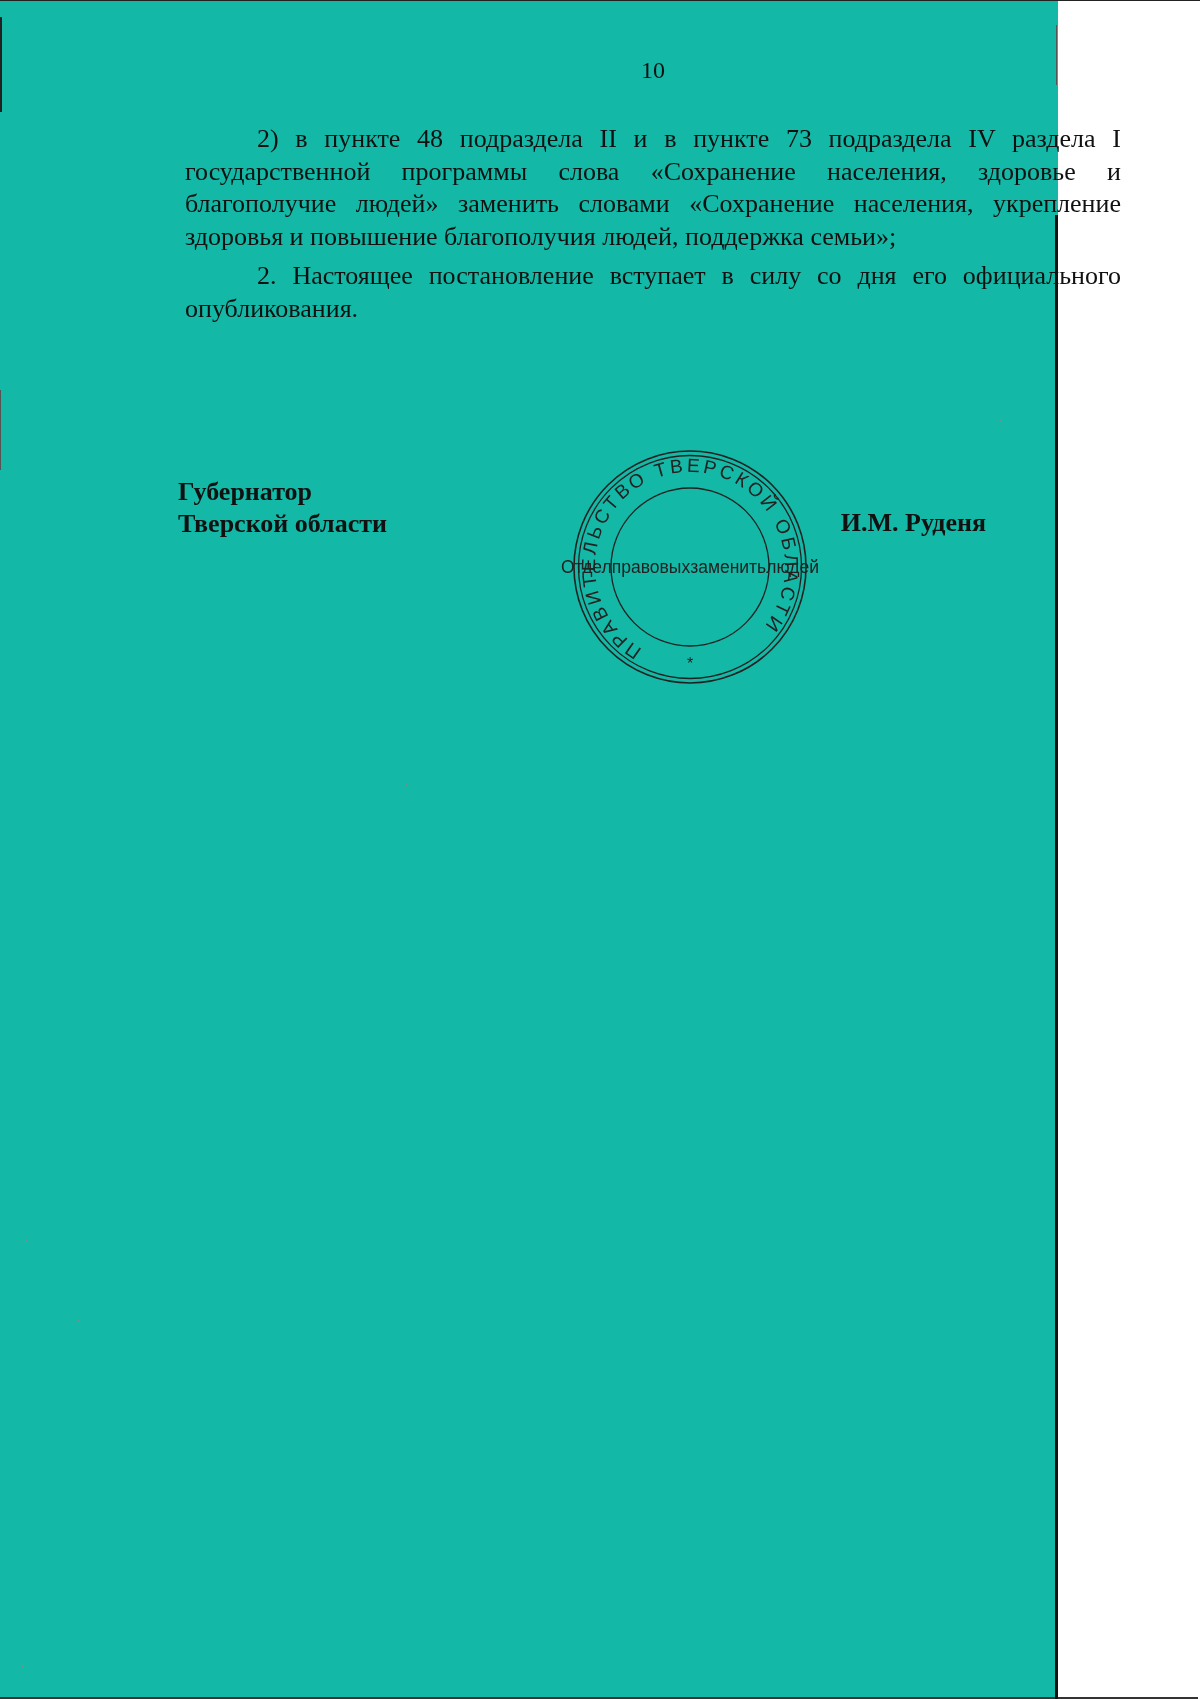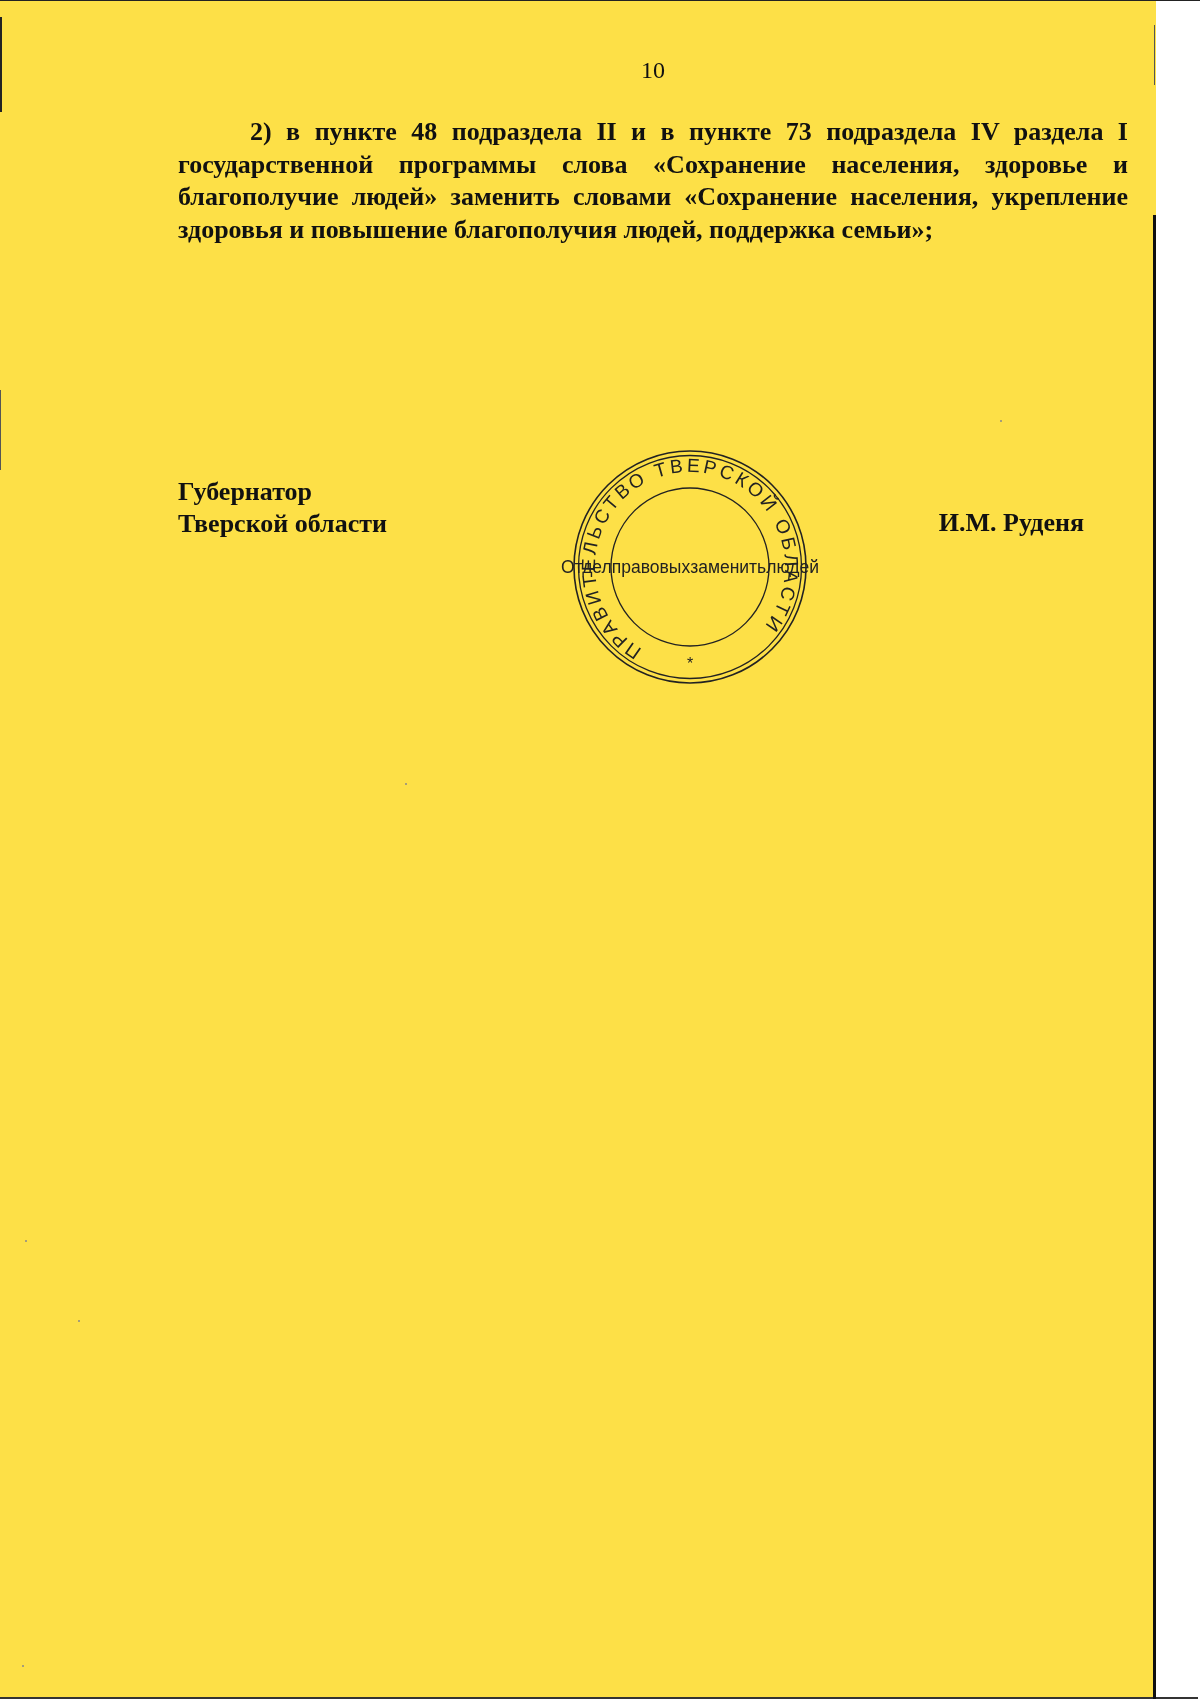--- a/index.html
+++ b/index.html
@@ -1,30 +1,30 @@
 <!DOCTYPE html>
 <html><head>
 <meta charset="utf-8">
 <style>
   html, body { margin: 0; padding: 0; background: #ffffff; }
   body { width: 1200px; height: 1699px; position: relative; overflow: hidden; }
-  .page { position: absolute; left: 0; top: 0; width: 1156px; height: 1699px; background: #fde047; }
+  .page { position: absolute; left: 0; top: 0; width: 1058px; height: 1699px; background: #14b8a6; }
   
   .edge-top { position: absolute; left: 0; top: 0; width: 1200px; height: 1px; background: #222; }
   .edge-bottom { position: absolute; left: 0; bottom: 0; width: 1198px; height: 2px; background: #333; }
   .edge-left { position: absolute; left: 0; top: 17px; width: 2px; height: 95px; background: #222; }
   .edge-left2 { position: absolute; left: 0; top: 390px; width: 1px; height: 80px; background: #555; }
   .edge-right { position: absolute; right: 0; top: 215px; width: 3px; height: 1484px; background: #111; }
   .edge-right2 { position: absolute; right: 1px; top: 25px; width: 1px; height: 60px; background: #555; }
 
   .doc { position: absolute; left: 178px; top: 0; width: 950px;
          font-family: "Liberation Serif", "DejaVu Serif", serif; color: #111; }
   .page-num { position: absolute; left: 0; width: 950px; top: 57px; text-align: center; font-size: 24px; }
   .body-text { position: absolute; top: 116px; left: 0; width: 950px; font-size: 26px; line-height: 32.5px; }
-  .para { margin: 0; text-align: justify; text-indent: 72px; font-weight: bold; }
+  .para { margin: 7px; text-align: justify; text-indent: 72px; }
 
   .sig-left { position: absolute; left: 178px; top: 476px; font-family: "Liberation Serif", serif;
               font-weight: bold; font-size: 26px; line-height: 32px; color: #111; }
   .sig-right { position: absolute; right: 72px; top: 508px; font-family: "Liberation Serif", serif;
                font-weight: bold; font-size: 26px; color: #111; margin-left: 20px; }
 
   .stamp { position: absolute; left: 572px; top: 449px; width: 236px; height: 236px; }
   .stamp-center { position: absolute; left: 0; top: 0; width: 236px; height: 236px;
                   display: flex; flex-direction: row; align-items: center; justify-content: center;
                   font-family: "Liberation Sans", "DejaVu Sans", sans-serif; font-size: 17.5px;
@@ -40,20 +40,21 @@
   <div class="edge-bottom"></div>
   <div class="edge-left"></div>
   <div class="edge-left2"></div>
   <div class="edge-right"></div>
   <div class="edge-right2"></div>
 
   <div class="doc">
     <div class="page-num">10</div>
     <div class="body-text">
       <p class="para">2) в пункте 48 подраздела II и в пункте 73 подраздела IV раздела I государственной программы слова «Сохранение населения, здоровье и благополучие людей» заменить словами «Сохранение населения, укрепление здоровья и повышение благополучия людей, поддержка семьи»;</p>
+      <p class="para">2. Настоящее постановление вступает в силу со дня его официального опубликования.</p>
     </div>
   </div>
 
   <div class="sig-left">
     <div>Губернатор</div>
     <div>Тверской области</div>
   </div>
 
   <div class="stamp">
     <svg width="236" height="236" viewBox="0 0 236 236">

